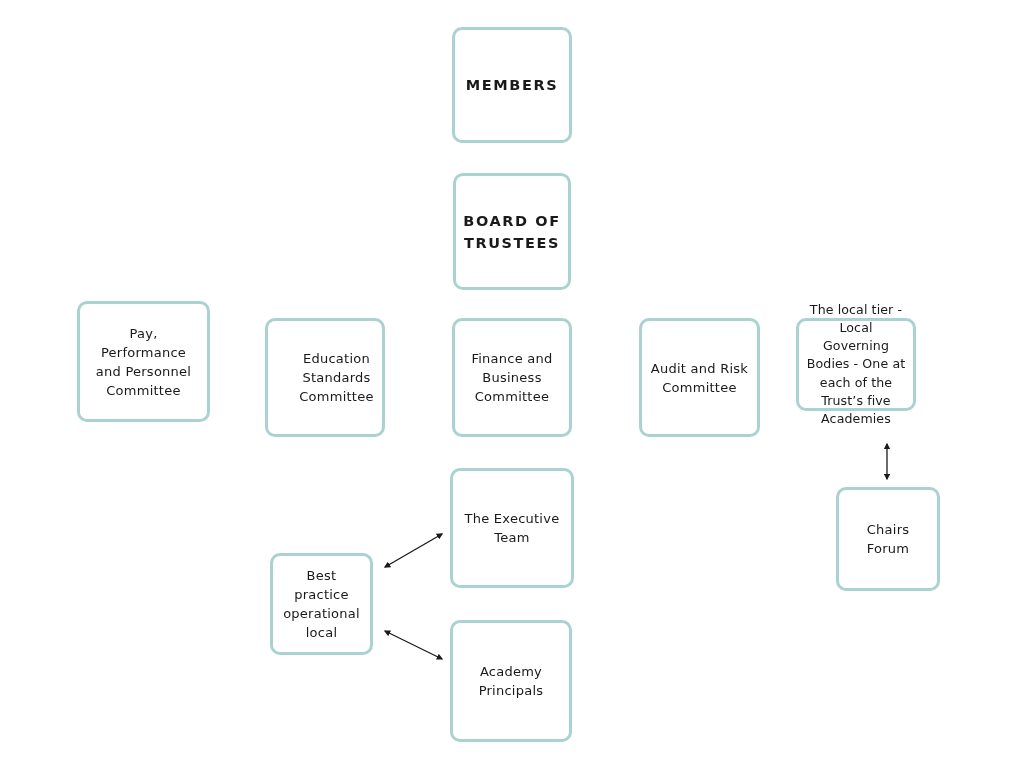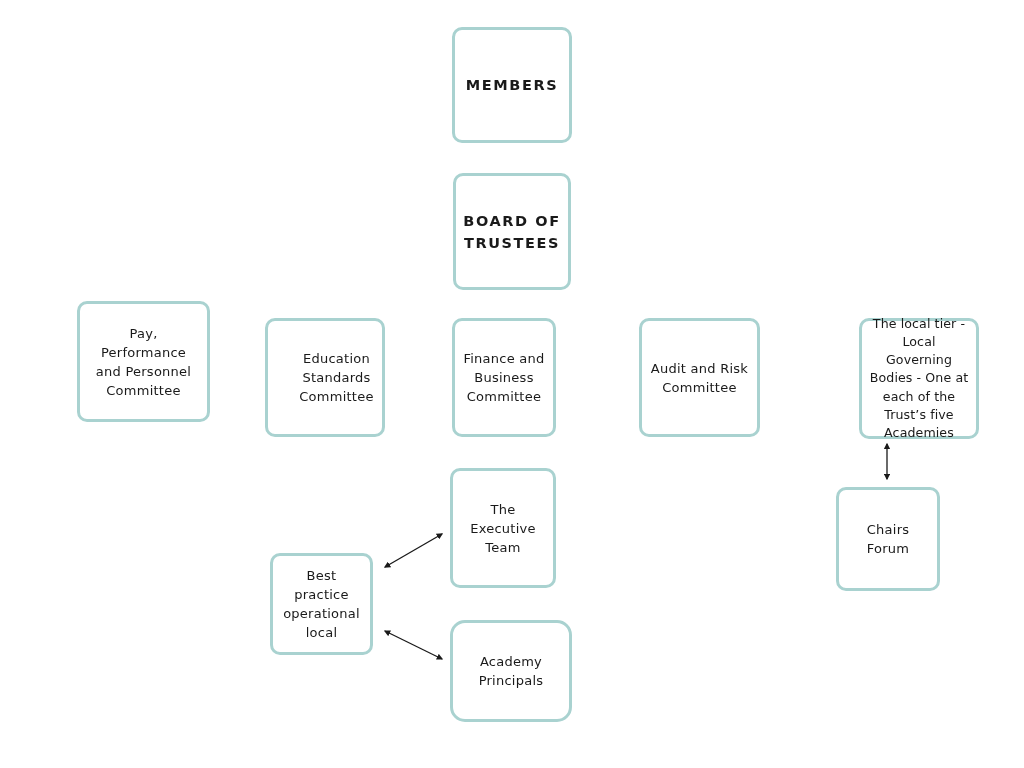--- a/index.html
+++ b/index.html
@@ -99,48 +99,48 @@
         <span class="label">Pay,
 Performance
 and Personnel
 Committee</span>
       </div>
       <div class="node" style="left: 265px; top: 318px; width: 120px; height: 119px; padding-left: 23px;">
         <span class="label">Education
 Standards
 Committee</span>
       </div>
-      <div class="node" style="left: 452px; top: 318px; width: 104px; height: 119px;">
+      <div class="node" style="left: 452px; top: 318px; width: 120px; height: 119px;">
         <span class="label">Finance and
 Business
 Committee</span>
       </div>
       <div class="node" style="left: 639px; top: 318px; width: 121px; height: 119px;">
         <span class="label">Audit and Risk
 Committee</span>
       </div>
-      <div class="node dense" style="left: 859px; top: 318px; width: 120px; height: 121px;">
+      <div class="node dense" style="left: 796px; top: 318px; width: 120px; height: 93px;">
         <span class="label">The local tier -
 Local Governing
 Bodies -  One at
 each of the
 Trust’s five
 Academies</span>
       </div>
       <div class="node" style="left: 836px; top: 487px; width: 104px; height: 104px;">
         <span class="label">Chairs Forum</span>
       </div>
-      <div class="node" style="left: 450px; top: 468px; width: 106px; height: 120px;">
+      <div class="node" style="left: 450px; top: 468px; width: 124px; height: 120px;">
         <span class="label">The Executive
 Team</span>
       </div>
       <div class="node" style="left: 270px; top: 553px; width: 103px; height: 102px;">
         <span class="label">Best practice
 operational
 local</span>
       </div>
-      <div class="node" style="left: 450px; top: 620px; width: 122px; height: 102px; border-radius: 15px;">
+      <div class="node" style="left: 450px; top: 620px; width: 122px; height: 122px;">
         <span class="label">Academy
 Principals</span>
       </div>
     </div>
 
 </div>
 
 </body></html>

